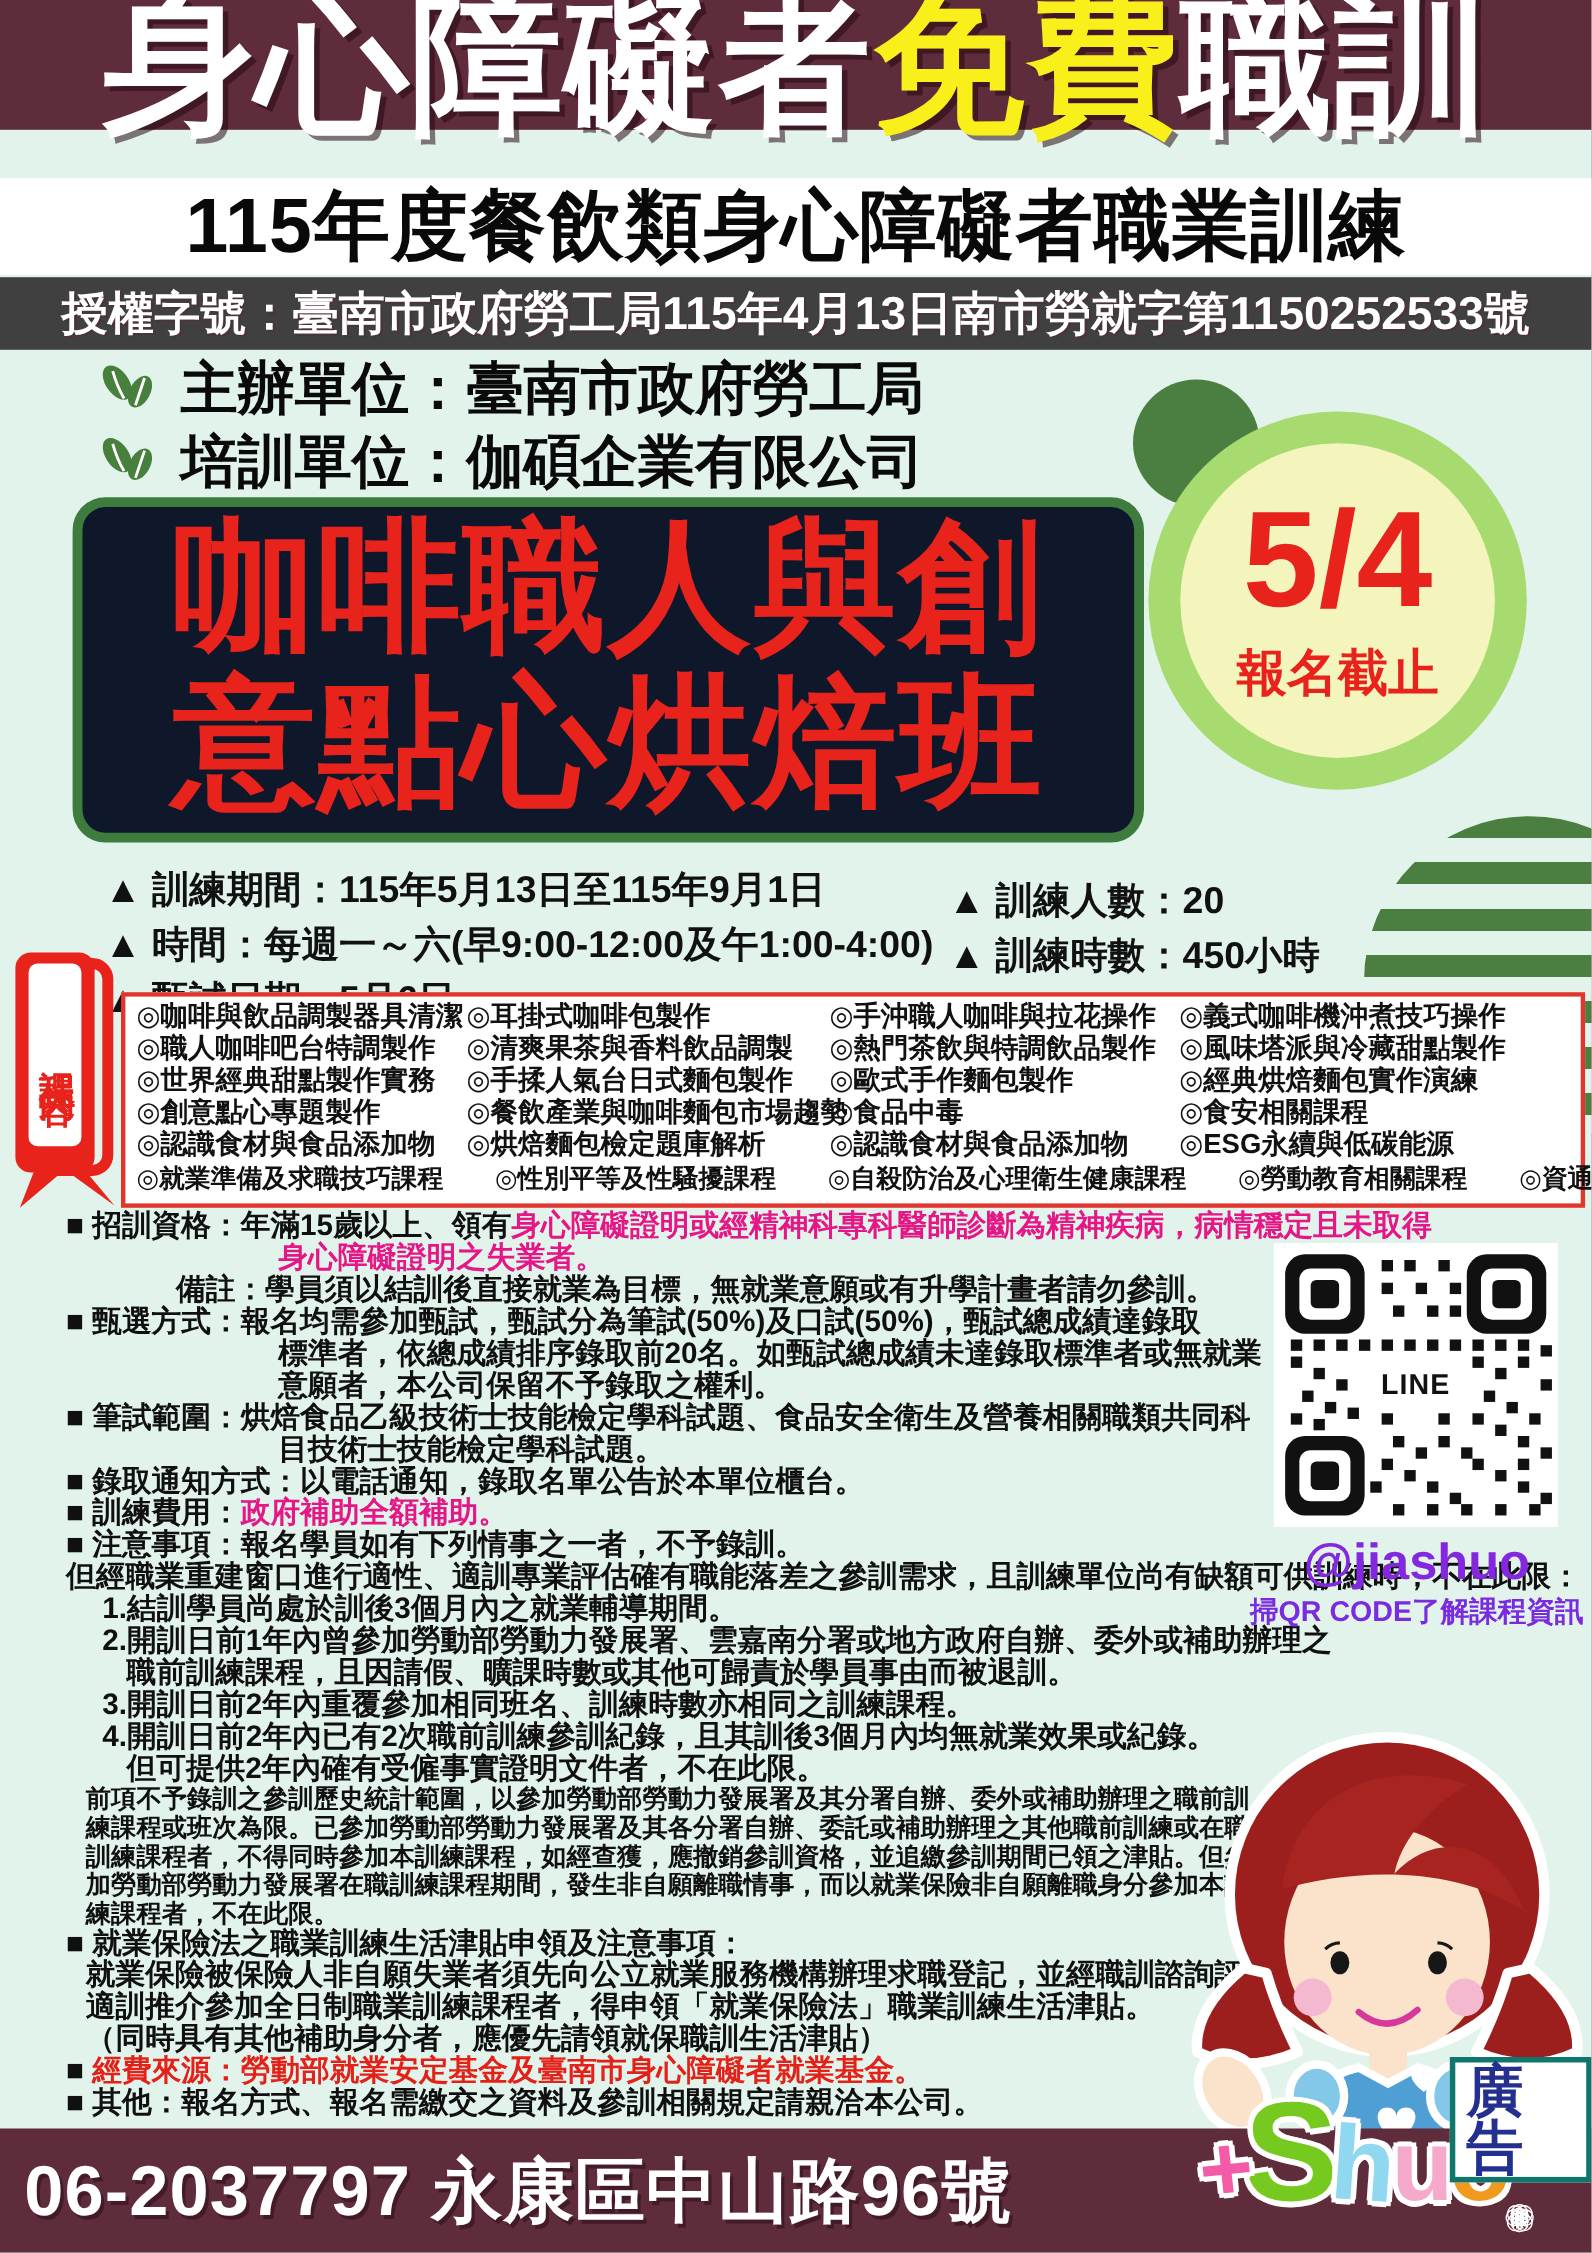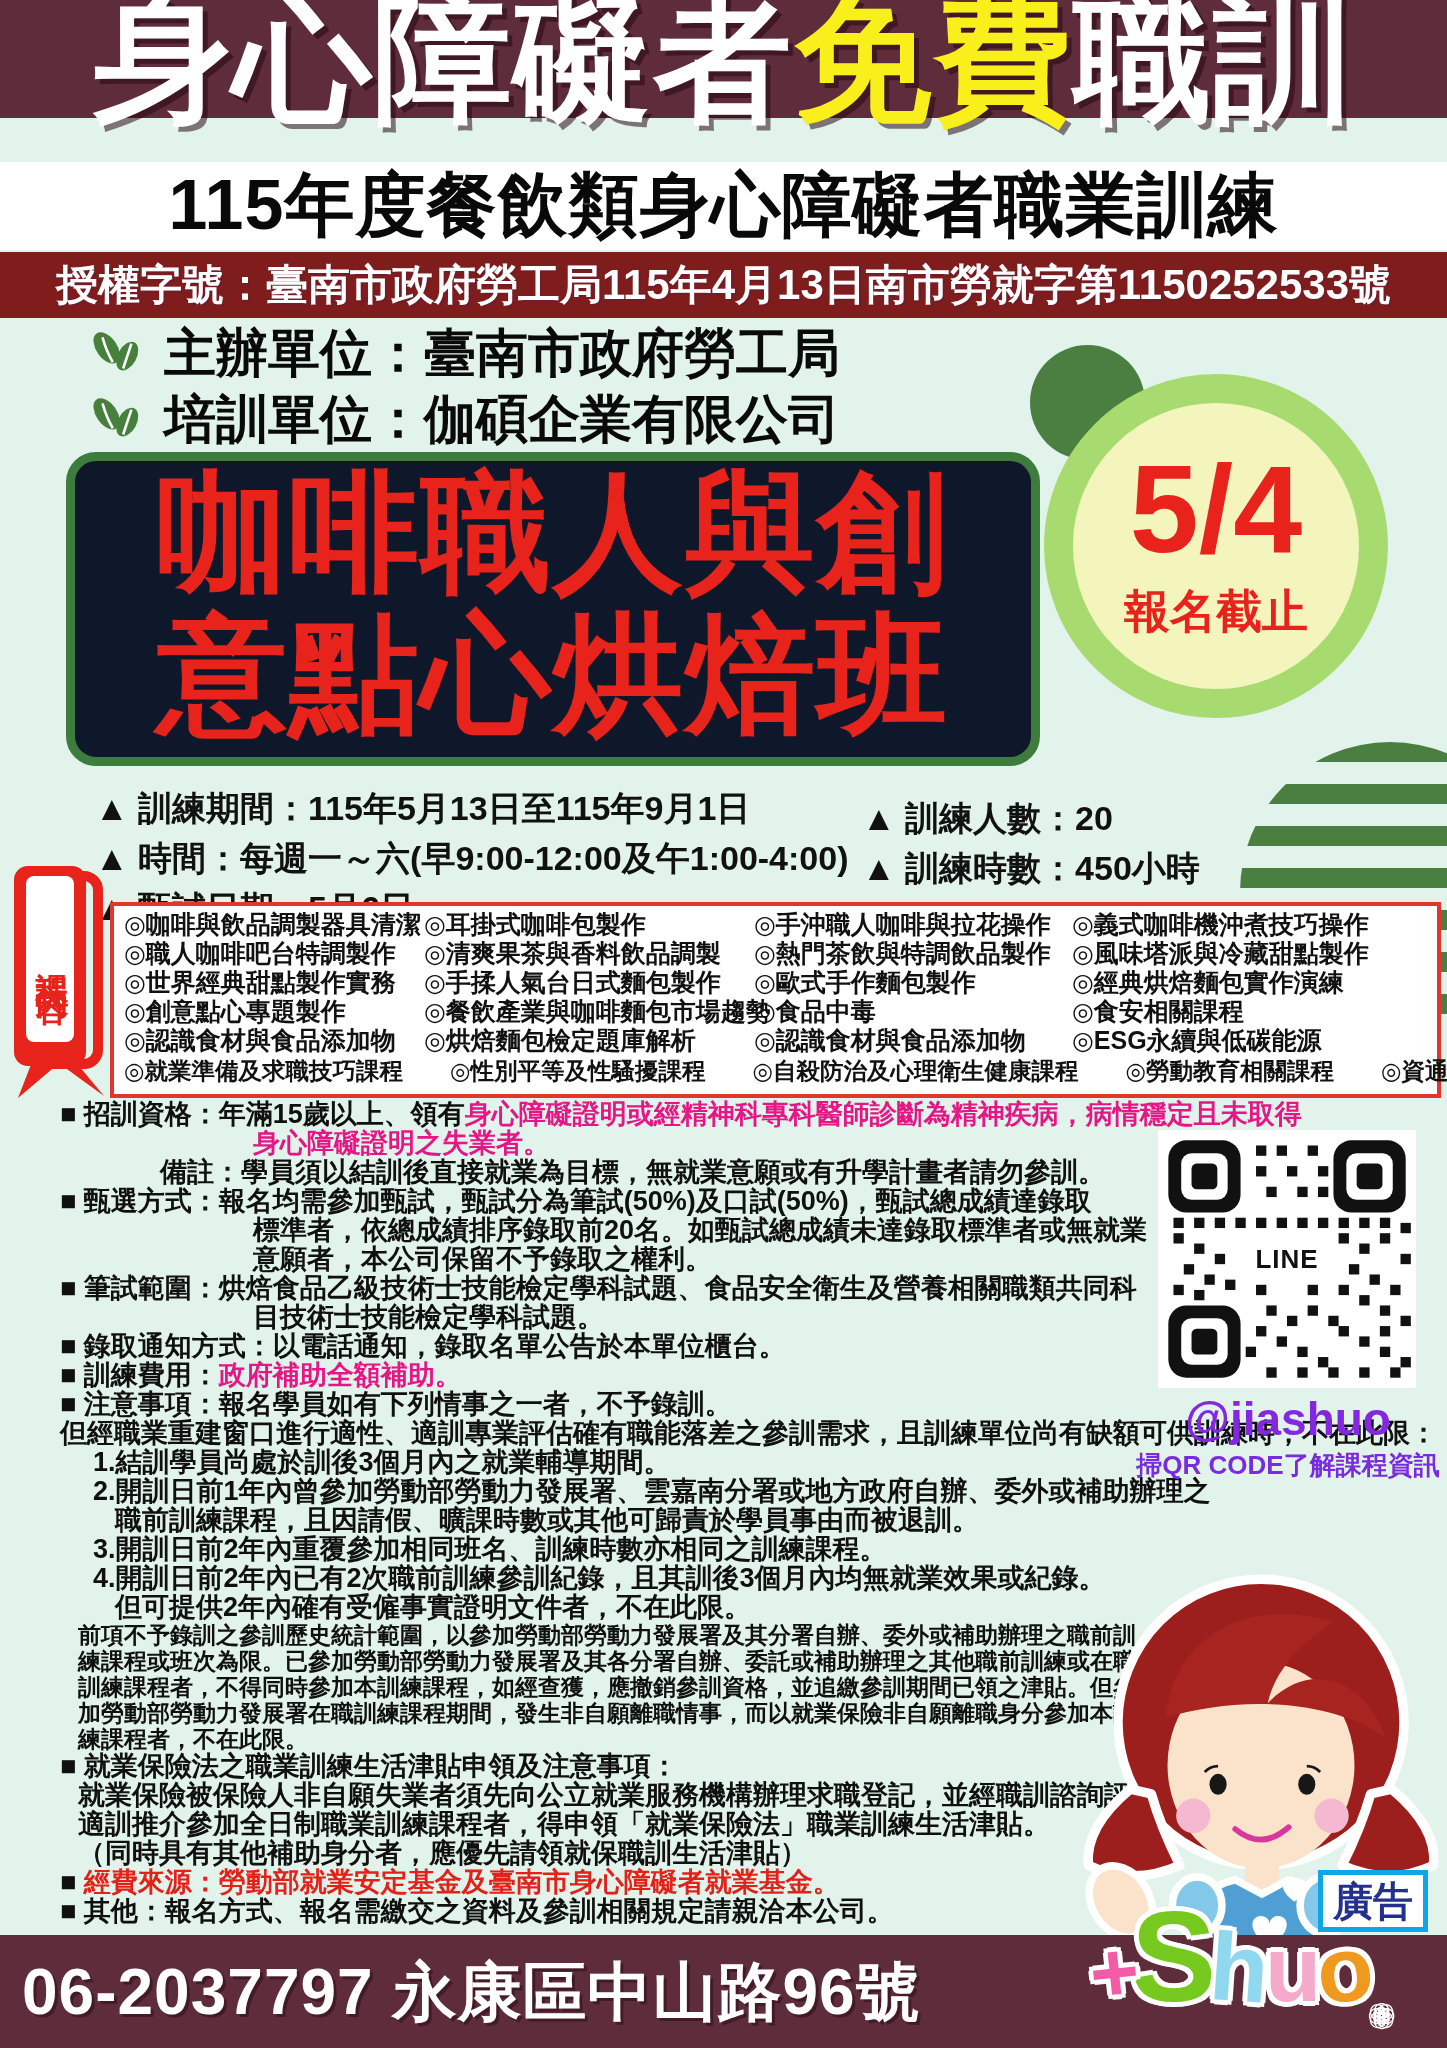--- a/index.html
+++ b/index.html
@@ -7,21 +7,21 @@
     background:#e1f3eb;font-family:"Liberation Sans","DejaVu Sans",sans-serif;}
   
   .hdr{position:absolute;left:0;top:0;width:1447px;height:118px;background:#5e2c3a;
     display:flex;align-items:center;justify-content:center;}
   .hdr-t{font-size:138px;font-weight:900;color:#fff;letter-spacing:2px;line-height:150px;
     text-shadow:5px 5px 0 rgba(40,10,18,.55);white-space:nowrap;}
   .hdr-t .yl{color:#f8ef1b;}
   .sub{position:absolute;left:0;top:162px;width:1447px;height:88px;background:#ffffff;
     display:flex;align-items:center;justify-content:center;}
   .sub-t{font-size:70px;font-weight:900;color:#090909;white-space:nowrap;letter-spacing:1px;}
-  .auth{position:absolute;left:0;top:252px;width:1447px;height:66px;background:#7f1d1d;
+  .auth{position:absolute;left:0;top:252px;width:1447px;height:66px;background:#404040;
     display:flex;align-items:center;justify-content:center;}
   .auth-t{font-size:42px;font-weight:900;color:#fff;white-space:nowrap;text-shadow:2px 2px 0 rgba(90,30,60,.4);}
   
   .org{position:absolute;left:88px;top:322px;}
   .org-row{display:flex;align-items:center;height:64px;margin-bottom:2px;}
   .org-row svg{margin-right:14px;}
   .org-t{font-size:52px;font-weight:900;color:#0a0a0a;white-space:nowrap;}
   
   .cbox{position:absolute;left:66px;top:452px;width:956px;height:296px;border:9px solid #3d7c3c;
     border-radius:30px;background:#0f172a;display:flex;flex-direction:column;align-items:center;justify-content:flex-start;}
@@ -61,22 +61,22 @@
   
   .qrpanel{position:absolute;left:1158px;top:1130px;width:258px;height:258px;background:#fff;}
   .qr-line{position:absolute;left:50%;top:50%;transform:translate(-50%,-50%);background:#fff;
     padding:0 5px;font-size:26px;font-weight:900;color:#111;letter-spacing:1px;}
   .qr-acc{position:absolute;left:1128px;top:1392px;width:320px;text-align:center;
     font-size:46px;font-weight:900;color:#8428df;}
   .qr-cap{position:absolute;left:1110px;top:1448px;width:356px;text-align:center;
     font-size:26px;font-weight:900;color:#7a2be0;}
   
   .mascot{position:absolute;left:1075px;top:1550px;z-index:3;}
-  .ad{position:absolute;left:1318px;top:1870px;z-index:6;background:#fff;border:5px solid #0ea5e9;
-    padding:0 10px;font-size:40px;font-weight:900;color:#23308f;line-height:52px;}
+  .ad{position:absolute;left:1318px;top:1870px;z-index:6;background:#fff;border:5px solid #0f766e;
+    padding:0 10px;font-size:52px;font-weight:900;color:#23308f;line-height:52px;}
   .foot{position:absolute;left:0;top:1935px;width:1447px;height:113px;background:#5e2c3a;z-index:4;}
   .foot-t{position:absolute;left:22px;top:14px;font-size:64px;font-weight:900;color:#fff;
     white-space:nowrap;letter-spacing:1px;text-shadow:3px 3px 0 rgba(40,10,18,.5);}
   .brand{position:absolute;left:1090px;top:-52px;z-index:6;white-space:nowrap;}
   .brand span{font-weight:900;display:inline-block;
     text-shadow:-4px -4px 0 #fff,4px -4px 0 #fff,-4px 4px 0 #fff,4px 4px 0 #fff,0 -5px 0 #fff,0 5px 0 #fff,-5px 0 0 #fff,5px 0 0 #fff;}
   .b-plus{font-size:84px;color:#f45ba6;transform:rotate(-6deg);}
   .b-S{font-size:128px;color:#76c91f;margin-left:-8px;}
   .b-h{font-size:96px;color:#8fd8ef;margin-left:-6px;transform:rotate(4deg);}
   .b-u{font-size:92px;color:#f6aacb;margin-left:-4px;}

